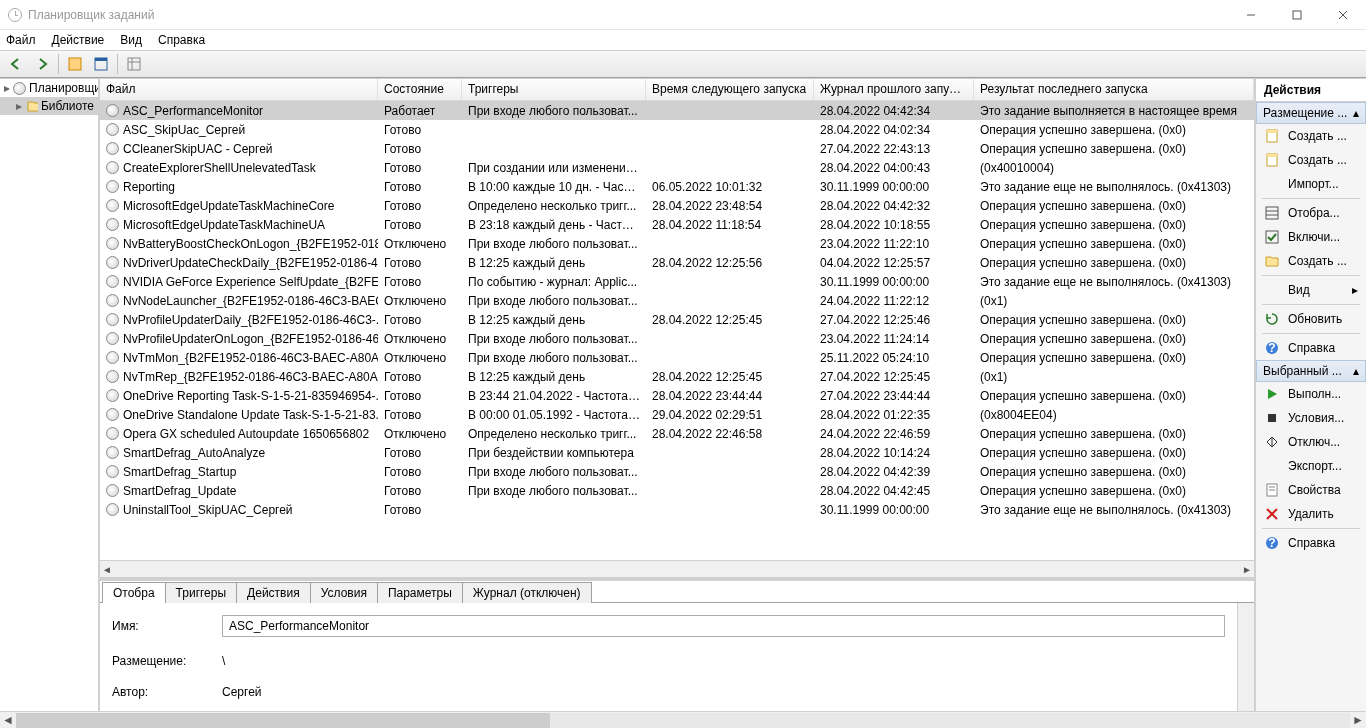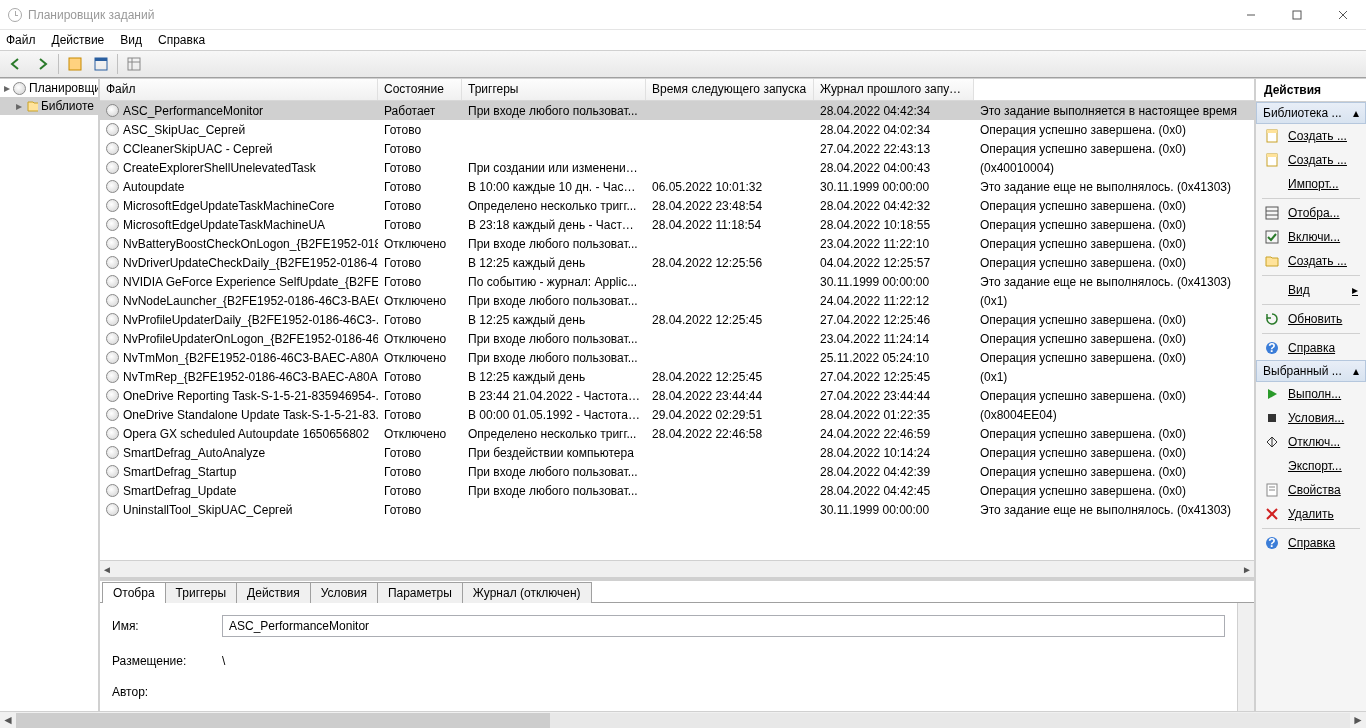--- a/index.html
+++ b/index.html
@@ -38,21 +38,21 @@
 .tab { padding:3px 10px; border:1px solid #a0a0a0; border-bottom:none; background:#f0f0f0; margin-right:-1px; position:relative; top:1px; }
 .tab.active { background:#fff; z-index:1; }
 .tab-content { padding:10px 12px; display:grid; grid-template-columns: 110px 1fr; row-gap:12px; align-items:center; overflow:auto; }
 .tab-content input { width:100%; height:22px; border:1px solid #abadb3; background:#fff; padding:0 6px; font-size:12px; }
 .tab-content .plain { color:#000; }
 .details-vscroll { width:17px; background:#f0f0f0; border-left:1px solid #d0d0d0; }
 .details-wrap { display:flex; flex:1; min-height:0; }
 .actions-pane { width:110px; background:#f5f5f5; display:flex; flex-direction:column; }
 .ap-title { background:#fff; border-bottom:1px solid #d0d0d0; padding:4px 8px; font-weight:600; }
 .ap-section { background:linear-gradient(#e8eef7,#d8e3f0); border:1px solid #b5c7dd; padding:3px 6px; display:flex; justify-content:space-between; align-items:center; margin:0; }
-.ap-item { display:flex; align-items:center; gap:8px; padding:4px 8px; cursor:default;text-decoration:underline; }
+.ap-item { display:flex; align-items:center; gap:8px; padding:4px 8px; cursor:default; }
 .ap-icon { width:16px; height:16px; display:flex; align-items:center; justify-content:center; flex-shrink:0; }
 .ap-sep { height:1px; background:#d0d0d0; margin:2px 6px; }
 .footer-scroll { height:17px; background:#f0f0f0; border-top:1px solid #d0d0d0; display:flex; align-items:center; padding:0 2px; color:#555; }
 .footer-scroll .track{ flex:1; height:15px; background:#e8e8e8; margin:0 2px; position:relative; }
 .footer-scroll .thumb{ position:absolute; left:0; top:0; height:100%; width:40%; background:#cdcdcd; }
 svg { display:block; }
 </style>
 </head>
 <body>
 
@@ -137,20 +137,21 @@
   </div>
 
   <div class="center">
     <div class="task-table-wrap">
       <div class="task-header">
         <div class="th" style="width:278px">Файл</div>
         <div class="th" style="width:84px">Состояние</div>
         <div class="th" style="width:184px">Триггеры</div>
         <div class="th" style="width:168px">Время следующего запуска</div>
         <div class="th" style="width:160px">Журнал прошлого запуска</div>
+        <div class="th" style="flex:1">Результат последнего запуска</div>
       </div>
       <div class="task-body" id="task-body">
           <div class="task-row sel">
             <div class="td name" style="width:278px">
               <span class="task-icon"></span>
               <span>ASC_PerformanceMonitor</span>
             </div>
             <div class="td" style="width:84px">Работает</div>
             <div class="td" style="width:184px">При входе любого пользоват...</div>
             <div class="td" style="width:168px"></div>
@@ -186,21 +187,21 @@
             </div>
             <div class="td" style="width:84px">Готово</div>
             <div class="td" style="width:184px">При создании или изменении...</div>
             <div class="td" style="width:168px"></div>
             <div class="td" style="width:160px">28.04.2022 04:00:43</div>
             <div class="td" style="flex:1">(0x40010004)</div>
           </div>
           <div class="task-row">
             <div class="td name" style="width:278px">
               <span class="task-icon"></span>
-              <span>Autoupdate</span>
+              <span>Reporting</span>
             </div>
             <div class="td" style="width:84px">Готово</div>
             <div class="td" style="width:184px">В 10:00 каждые 10 дн. - Частот...</div>
             <div class="td" style="width:168px">06.05.2022 10:01:32</div>
             <div class="td" style="width:160px">30.11.1999 00:00:00</div>
             <div class="td" style="flex:1">Это задание еще не выполнялось. (0x41303)</div>
           </div>
           <div class="task-row">
             <div class="td name" style="width:278px">
               <span class="task-icon"></span>
@@ -404,30 +405,31 @@
         <div class="tab">Параметры</div>
         <div class="tab">Журнал (отключен)</div>
       </div>
       <div class="details-wrap">
         <div class="tab-content" style="flex:1">
           <div class="plain">Имя:</div>
           <input type="text" value="ASC_PerformanceMonitor" style="">
           <div class="plain">Размещение:</div>
           <div class="plain">\</div>
           <div class="plain">Автор:</div>
+          <div class="plain">Сергей</div>
         </div>
         <div class="details-vscroll"></div>
       </div>
     </div>
   </div>
 
   <div class="actions-pane" style="width:110px">
     <div class="ap-title">Действия</div>
     <div class="ap-section">
-      <span>Библиотека ...</span>
+      <span>Размещение ...</span>
       <span>▴</span>
     </div>
     <div id="lib-items">
         <div class="ap-item">
           <span class="ap-icon">
             <svg width="16" height="16">
               <rect x="3" y="2" width="10" height="12" fill="#fff" stroke="#c9a227"></rect>
               <rect x="3" y="2" width="10" height="3" fill="#ffe39b"></rect>
             </svg>
           </span>

